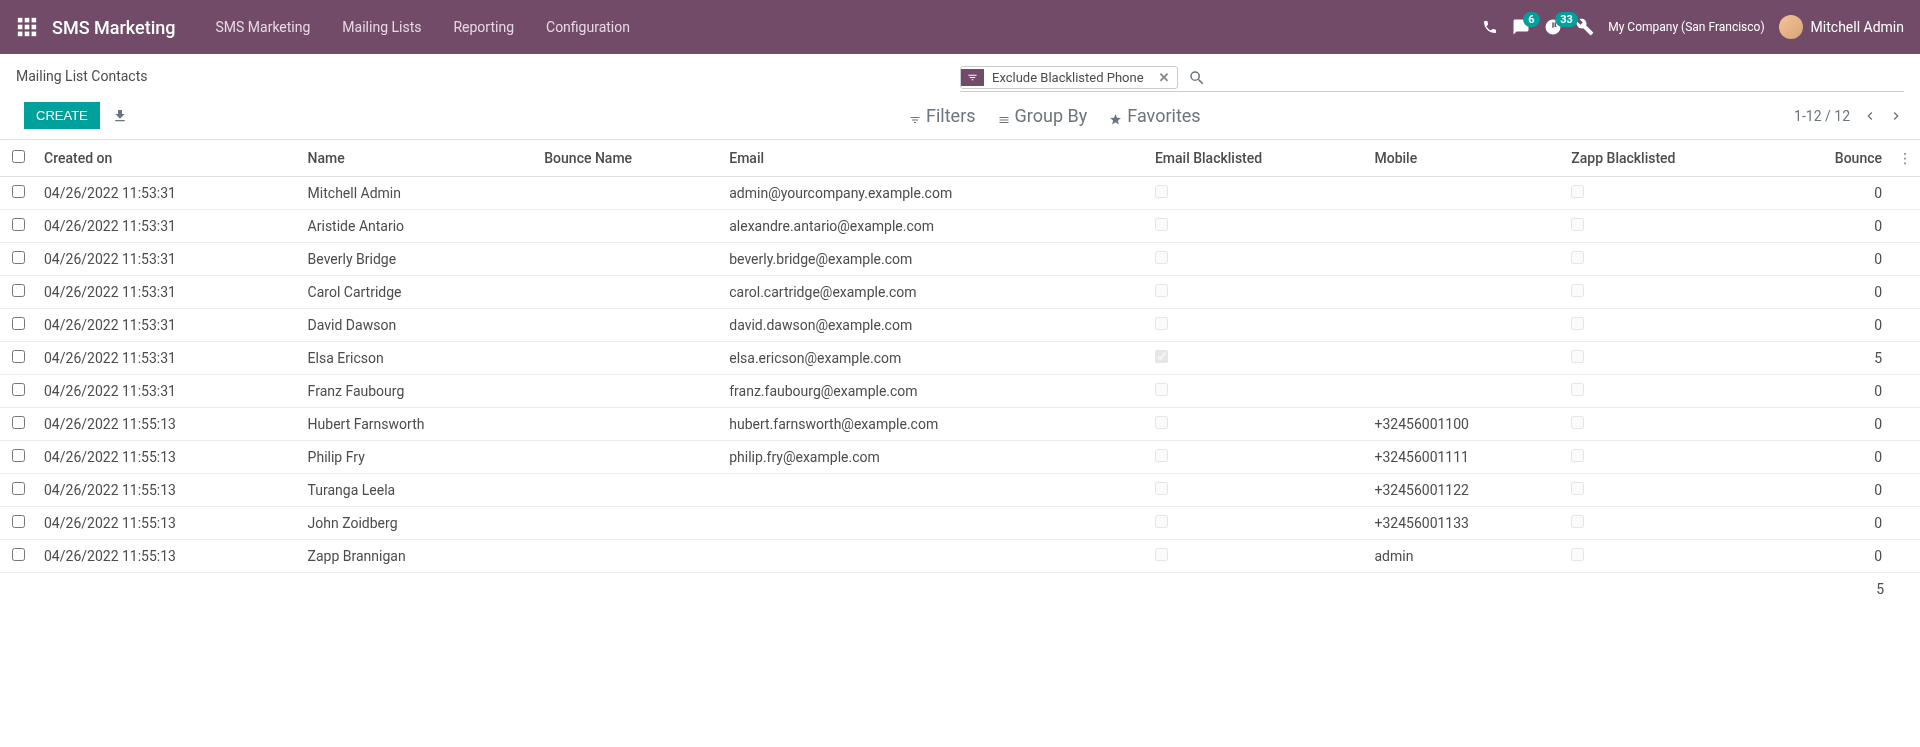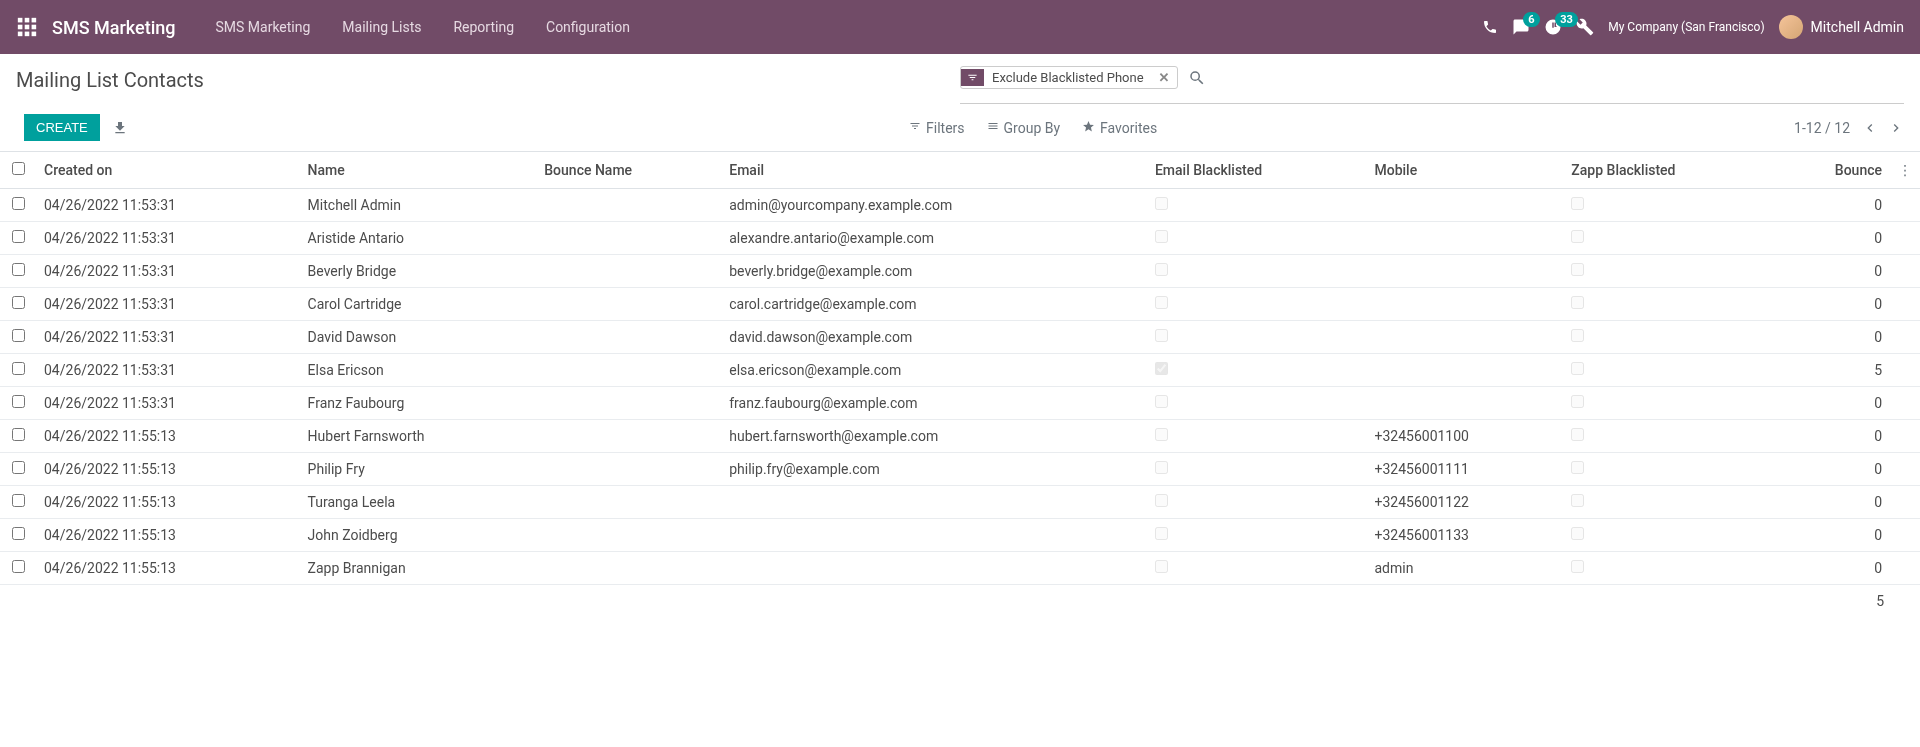--- a/index.html
+++ b/index.html
@@ -13,35 +13,35 @@
   .navbar .spacer { flex: 1; }
   .navbar .right-icons { display: flex; align-items: center; gap: 14px; }
   .navbar .right-icons .icon-wrap { position: relative; cursor: pointer; color: #fff; }
   .navbar .badge { position: absolute; top: -6px; left: 11px; background: #00a09d; color: #fff; font-size: 11px; font-weight: 700; border-radius: 10px; padding: 1px 5px; line-height: 1.2; }
   .navbar .company { color: #fff; font-size: 12px; cursor: pointer; }
   .navbar .user { display: flex; align-items: center; gap: 8px; color: #fff; cursor: pointer; }
   .navbar .avatar { width: 24px; height: 24px; border-radius: 50%; background: linear-gradient(135deg, #f5c49a, #d4a574); display: inline-block; }
 
   .control-panel { padding: 12px 16px 0 16px; }
   .cp-row1 { display: flex; align-items: flex-start; }
-  .breadcrumb { font-size: 20px; color: #4c4c4c; flex: 1; padding-top: 2px; }
-  .search-area { flex: 1; display: flex; align-items: center; border-bottom: 1px solid #ccc; padding-bottom: 14px; }
+  .breadcrumb { font-size: 14px; color: #4c4c4c; flex: 1; padding-top: 2px; }
+  .search-area { flex: 1; display: flex; align-items: center; border-bottom: 1px solid #ccc; padding-bottom: 2px; }
   .search-facet { display: inline-flex; align-items: center; border: 1px solid #ccc; border-radius: 3px; overflow: hidden; margin-right: 6px; font-size: 13px; }
   .search-facet .facet-icon { background: #714b67; color: #fff; padding: 3px 6px; display: flex; align-items: center; }
   .search-facet .facet-label { padding: 3px 8px; color: #4c4c4c; }
   .search-facet .facet-remove { padding: 3px 7px; color: #888; cursor: pointer; font-weight: bold; }
   .search-input { border: none; outline: none; flex: 1; font-size: 14px; padding: 3px 4px; color: #4c4c4c; }
   .search-btn { color: #6c757d; cursor: pointer; padding: 0 4px; }
 
   .cp-row2 { display: flex; align-items: center; margin-top: 10px; padding-bottom: 10px; padding-left: 8px; }
   .left-buttons { flex: 1; display: flex; align-items: center; gap: 12px; }
   .btn-create { background: #00a09d; color: #fff; border: none; padding: 6px 12px; font-size: 13px; font-weight: 500; cursor: pointer; border-radius: 0; }
   .btn-icon { color: #6c757d; cursor: pointer; }
   .search-toolbar { flex: 1; display: flex; align-items: center; gap: 22px; color: #6c757d; }
-  .tb-item { display: inline-flex; align-items: flex-start; gap: 5px; cursor: pointer; font-size: 14px; }
+  .tb-item { display: inline-flex; align-items: flex-end; gap: 5px; cursor: pointer; font-size: 18px; }
   .pager-area { display: flex; align-items: flex-end; gap: 12px; color: #6c757d; }
   .pager-text { font-size: 14px; cursor: pointer; }
   .pager-nav { display: flex; gap: 10px; }
   .pager-nav span { cursor: pointer; color: #6c757d; font-size: 16px; }
 
   .table-wrap { border-top: 1px solid #dee2e6; }
   table { width: 100%; border-collapse: collapse; }
   thead th { text-align: left; font-weight: 500; font-size: 14px; color: #4c4c4c; padding: 10px 8px; border-bottom: 1px solid #dee2e6; background: #fff; }
   thead th.num, tbody td.num { text-align: right; }
   tbody td { padding: 8px 8px; border-bottom: 1px solid #e9ecef; font-size: 14px; color: #4c4c4c; vertical-align: middle; }

